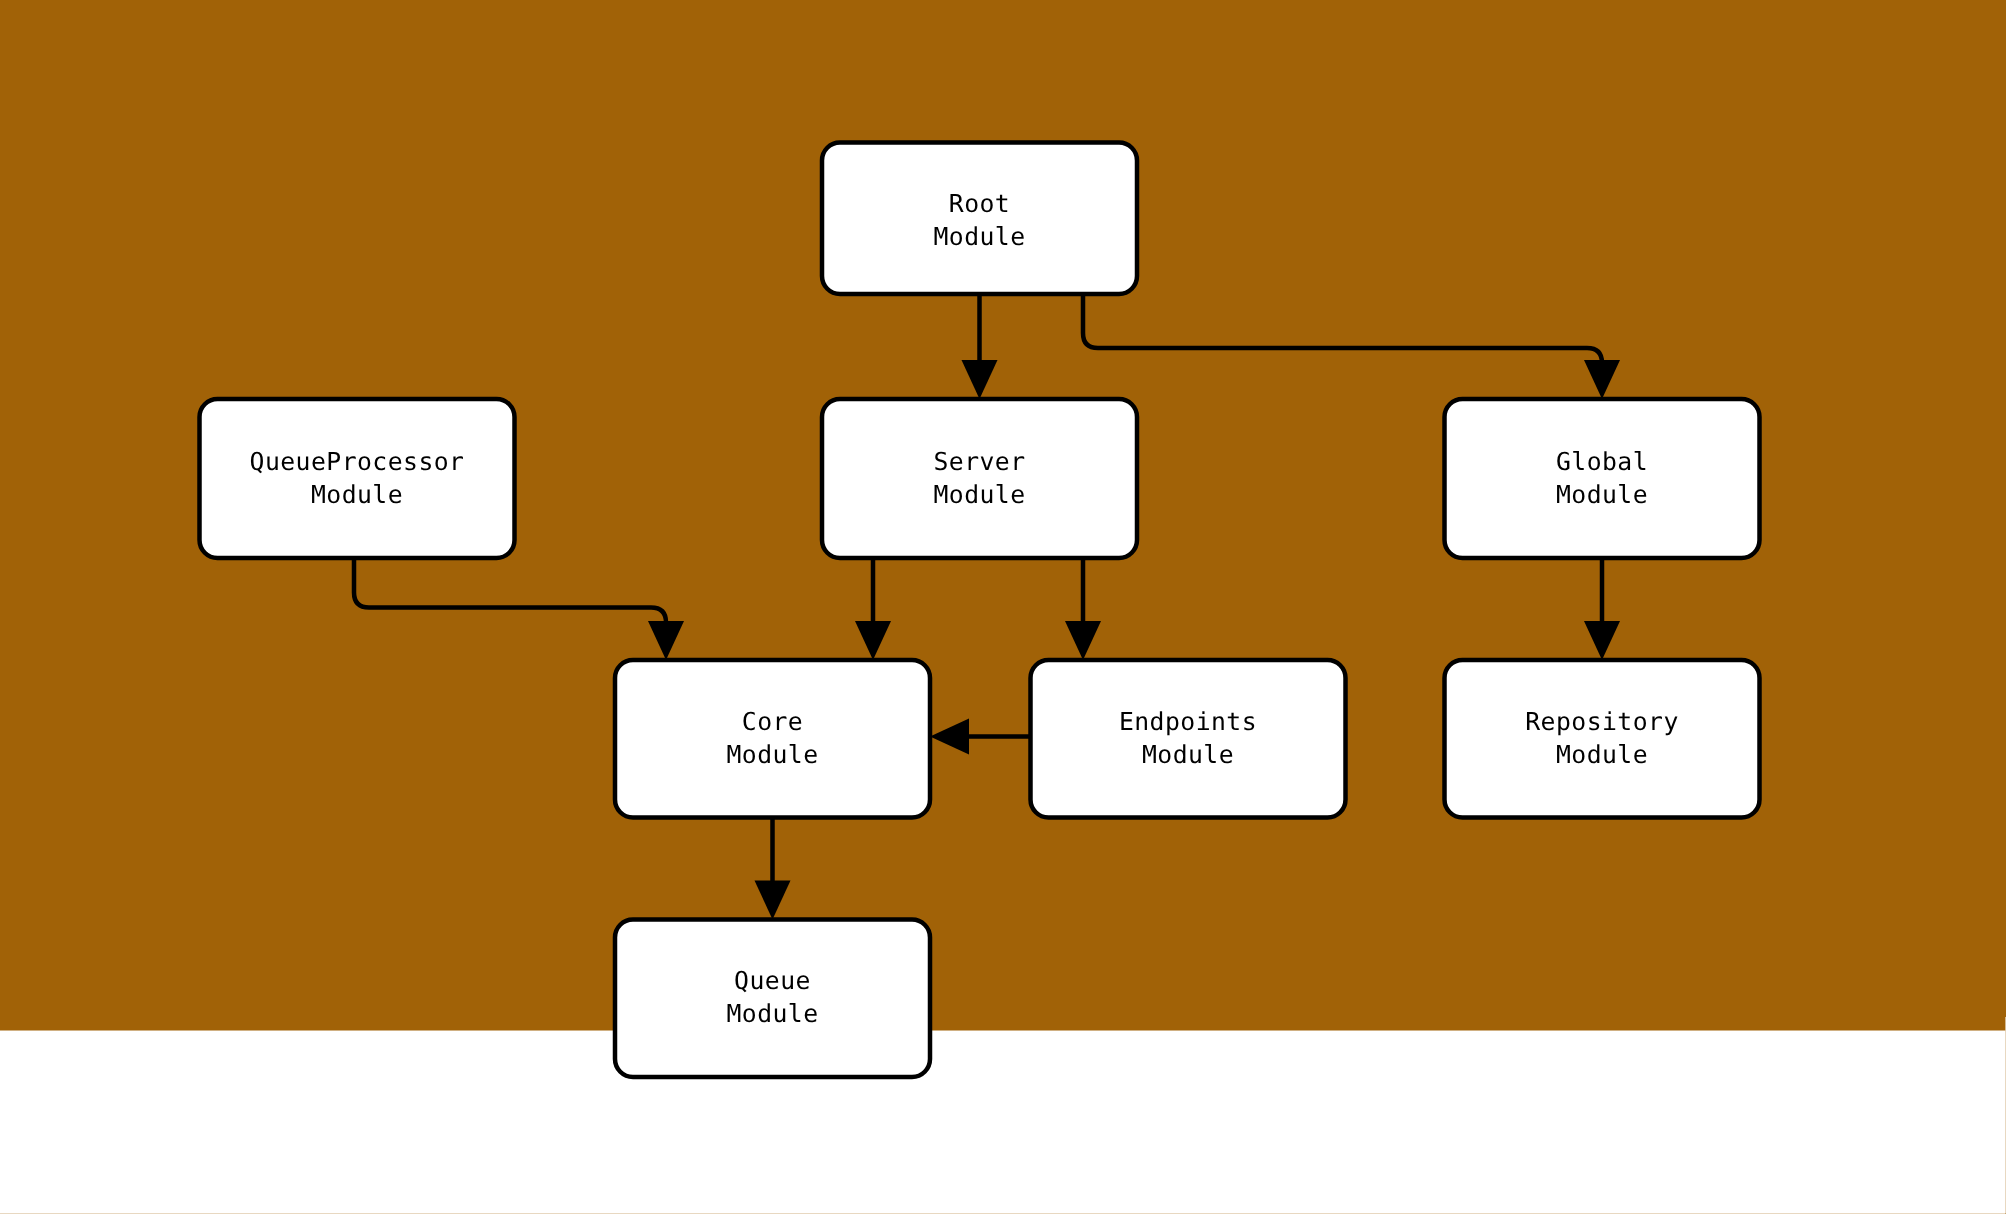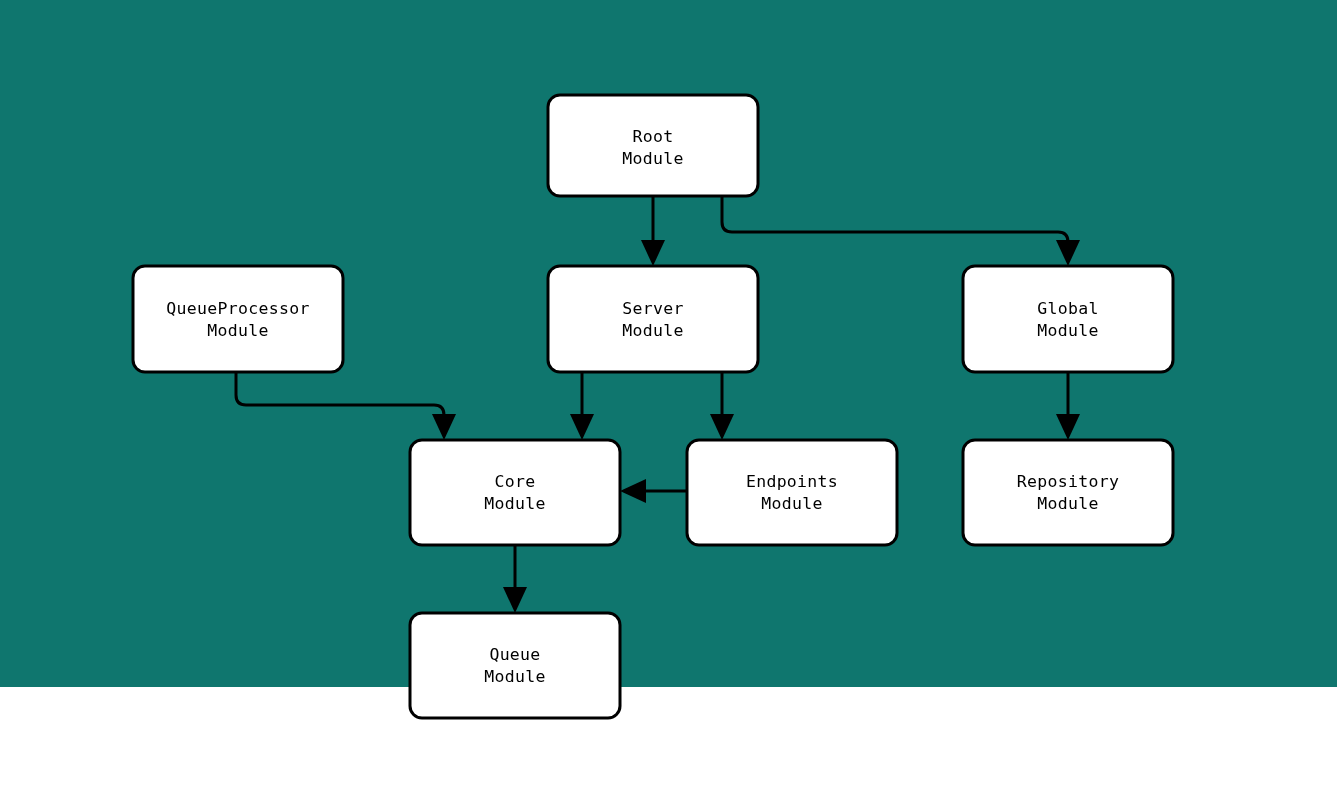--- a/index.html
+++ b/index.html
@@ -10,21 +10,21 @@
   body {
     width: 1337px;
     height: 809px;
     font-family: "DejaVu Sans Mono", "Liberation Mono", monospace;
     overflow: hidden;
   }
   #diagram-root {
     position: relative;
     width: 1337px;
     height: 687px;
-    background: #0f766e;
+    background: #a16207;
   }
   svg#graph {
     position: absolute;
     top: 0;
     left: 0;
     width: 1337px;
     height: 809px;
     display: block;
   }
   .node-rect {

